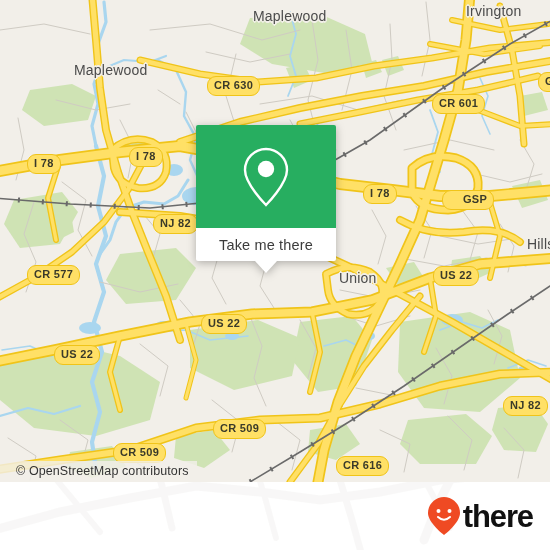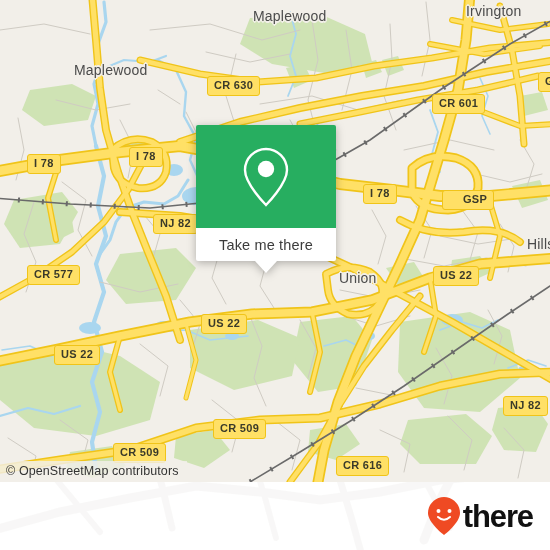--- a/index.html
+++ b/index.html
@@ -27,38 +27,38 @@
       1.1px 1.1px #f2efe9, -1.1px 1.1px #f2efe9, 1.1px -1.1px #f2efe9, -1.1px -1.1px #f2efe9;
     pointer-events:none;
   }
   .place-label.big{font-size:14px;}
 
   
   .shield{
     position:absolute;
     background:#ffe066;
     border:1.6px solid #f0c419;
-    border-radius:3px;
+    border-radius:9px;
     color:#3a3a2a;
     font-size:11px;
     font-weight:bold;
     line-height:1;
     padding:3px 6px 4px 6px;
     white-space:nowrap;
     letter-spacing:.3px;
     box-sizing:border-box;
   }
 
   
   #attribution{
     position:absolute;left:0;bottom:0;
     background:rgba(242,239,233,.82);
     color:#333;
     font-size:12.5px;
-    padding:3px 8px 4px 6px;
+    padding:3px 8px 4px 16px;
     white-space:nowrap;
     letter-spacing:.1px;
   }
 
   
   #popup{
     position:absolute;left:196px;top:125px;width:140px;
     filter:drop-shadow(0 2px 4px rgba(0,0,0,.28));
   }
   #popup-head{

